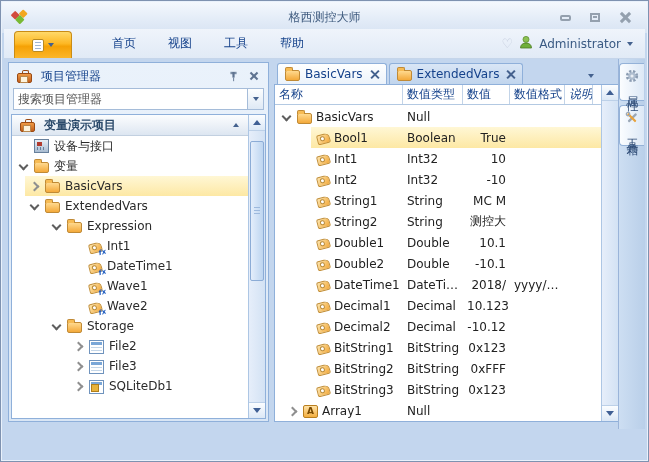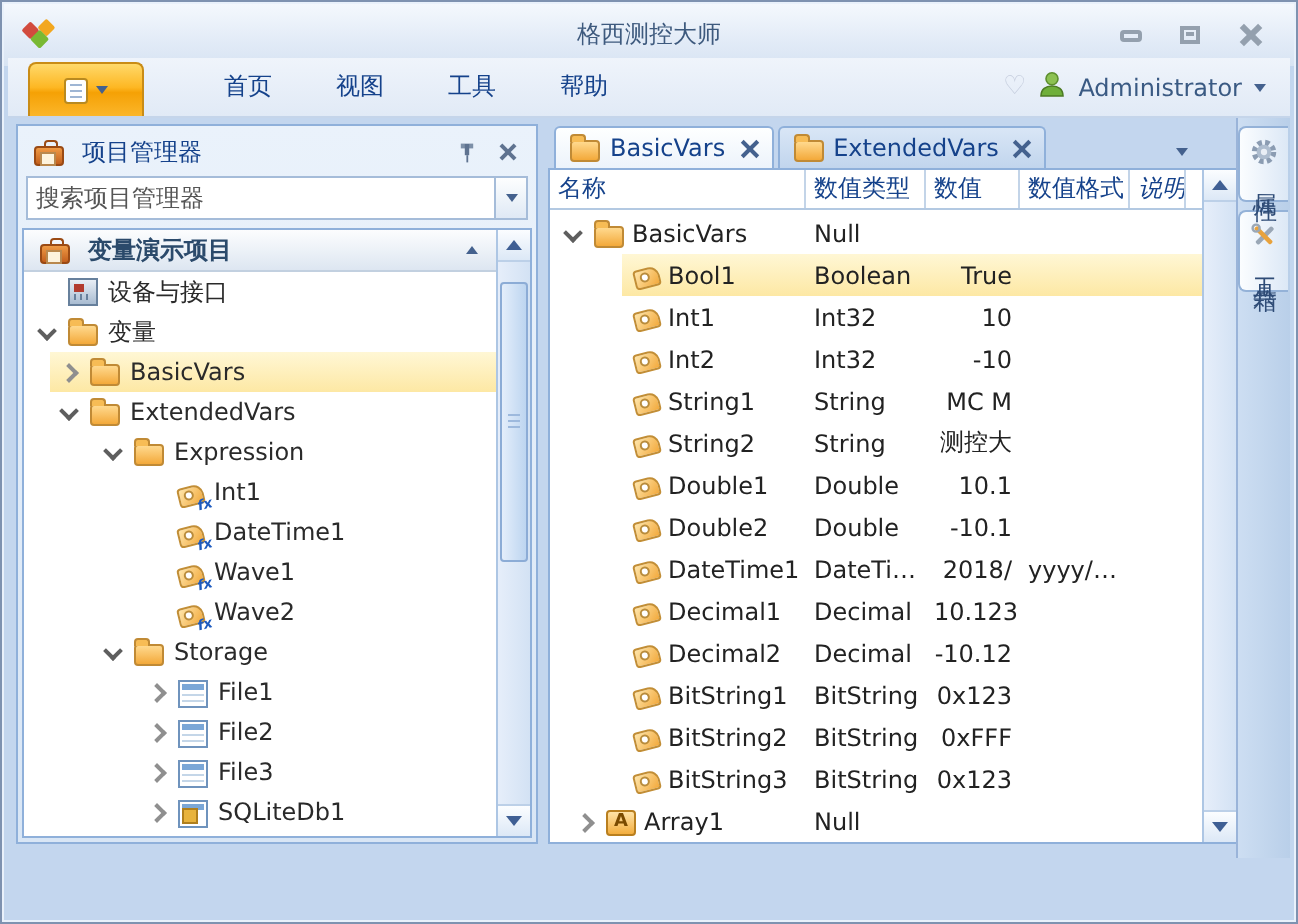--- a/index.html
+++ b/index.html
@@ -277,25 +277,20 @@
           <span class="lbl">Wave2</span>
         </div>
         <div class="trow lvl2">
           <span class="chev exp"></span>
             <span class="icon folder"></span>
           <span class="lbl">Storage</span>
         </div>
         <div class="trow lvl3">
           <span class="chev col"></span>
             <span class="icon filetbl"></span>
-          <span class="lbl">File1</span>
-        </div>
-        <div class="trow lvl3">
-          <span class="chev col"></span>
-            <span class="icon filetbl"></span>
           <span class="lbl">File2</span>
         </div>
         <div class="trow lvl3">
           <span class="chev col"></span>
             <span class="icon filetbl"></span>
           <span class="lbl">File3</span>
         </div>
         <div class="trow lvl3">
           <span class="chev col"></span>
             <span class="icon db"></span>

